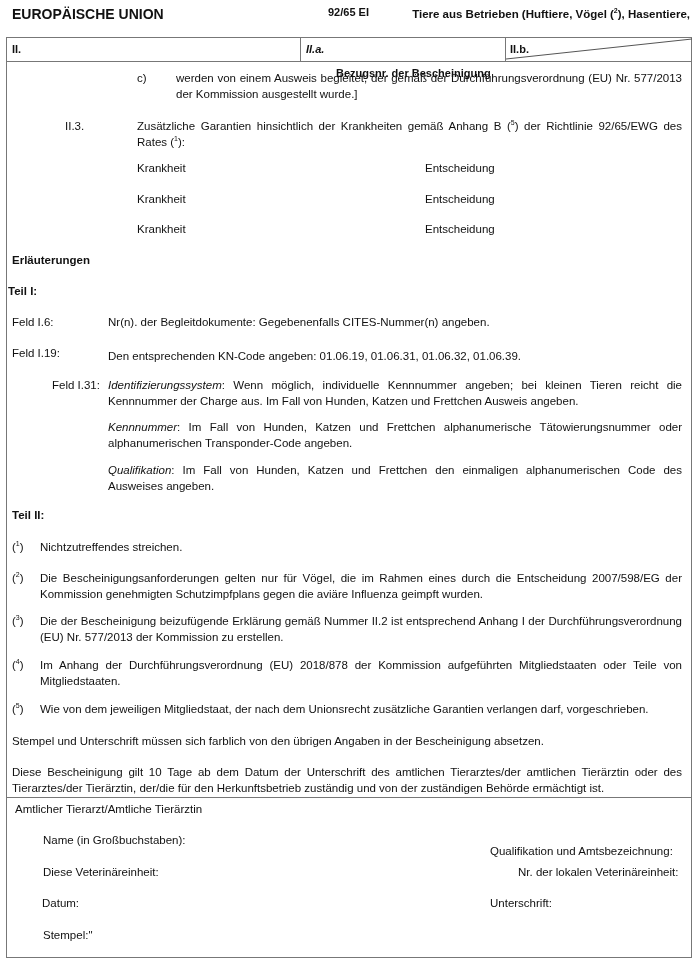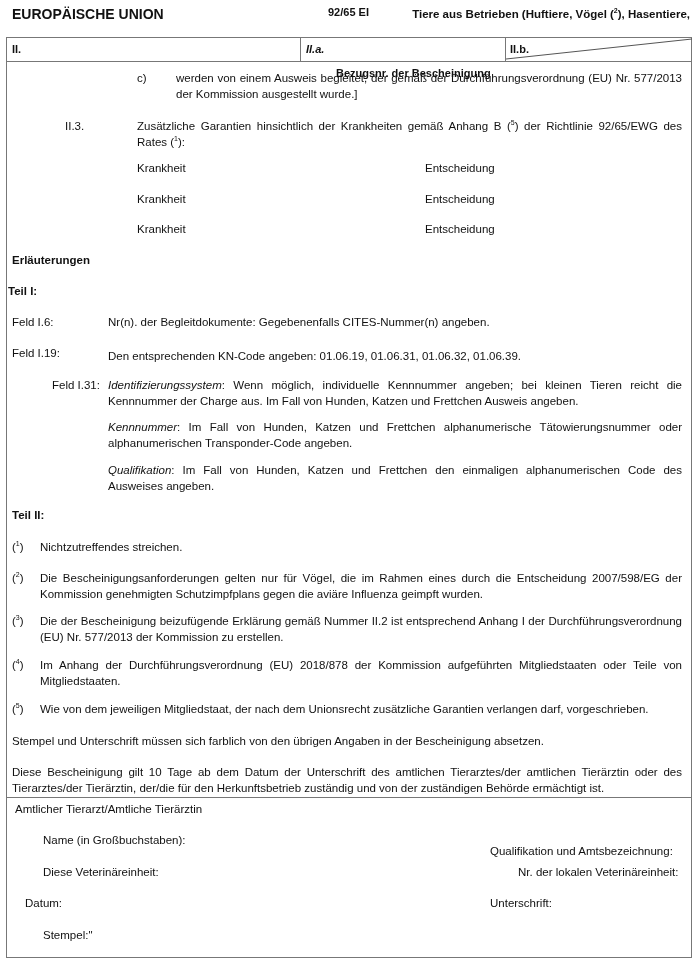--- a/index.html
+++ b/index.html
@@ -91,15 +91,15 @@
 
 <div class="t" style="left:12px; top:733px; width:670px;">Stempel und Unterschrift müssen sich farblich von den übrigen Angaben in der Bescheinigung absetzen.</div>
 <div class="t" style="left:12px; top:764px; width:670px;">Diese Bescheinigung gilt 10 Tage ab dem Datum der Unterschrift des amtlichen Tierarztes/der amtlichen Tierärztin oder des Tierarztes/der Tierärztin, der/die für den Herkunftsbetrieb zuständig und von der zuständigen Behörde ermächtigt ist.</div>
 
 <div class="abs sigbar"></div>
 <div class="t" style="left:15px; top:801px;">Amtlicher Tierarzt/Amtliche Tierärztin</div>
 <div class="t" style="left:43px; top:832px;">Name (in Großbuchstaben):</div>
 <div class="t" style="left:490px; top:824px;margin-top:19px;">Qualifikation und Amtsbezeichnung:</div>
 <div class="t" style="left:43px; top:864px;">Diese Veterinäreinheit:</div>
 <div class="t" style="left:518px; top:864px;">Nr. der lokalen Veterinäreinheit:</div>
-<div class="t" style="left:25px; top:895px;">Datum:</div>
+<div class="t" style="left:42px; top:895px;">Datum:</div>
 <div class="t" style="left:490px; top:895px;">Unterschrift:</div>
 <div class="t" style="left:43px; top:927px;">Stempel:"</div>
 
 </body></html>

